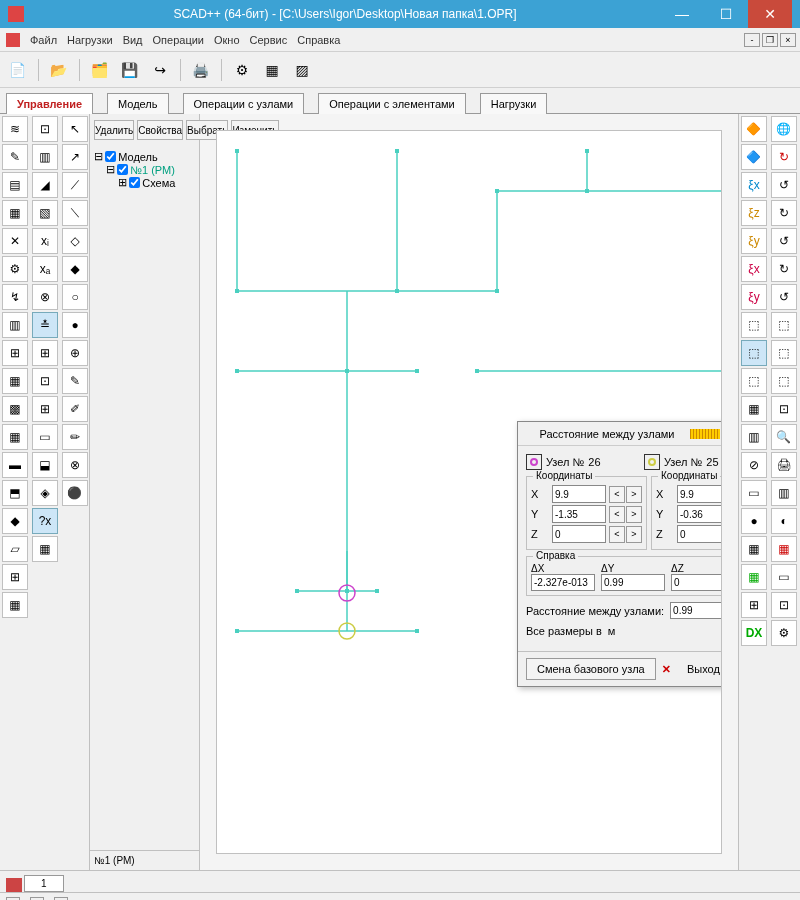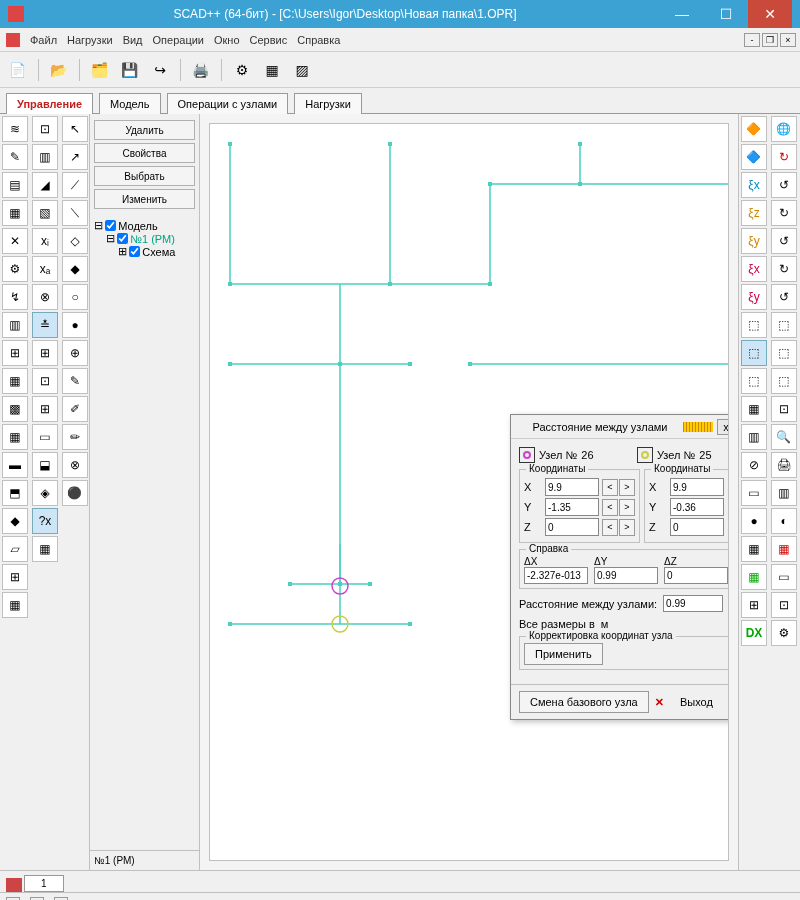--- a/index.html
+++ b/index.html
@@ -11,39 +11,39 @@
 .winbtns div { width: 44px; height: 28px; display: flex; align-items: center; justify-content: center; color: #fff; font-size: 14px; }
 .winbtns .close { background: #c94a3b; }
 .menubar { background: #f0f0f0; height: 24px; display: flex; align-items: center; padding: 0 6px; gap: 10px; border-bottom: 1px solid #d0d0d0; position: relative; }
 .menubar span { color: #333; cursor: default; }
 .menubar .mdi { position: absolute; right: 4px; display: flex; gap: 2px; }
 .menubar .mdi div { width: 16px; height: 14px; border: 1px solid #999; font-size: 9px; display:flex; align-items:center; justify-content:center; }
 .toolbar1 { background: #f0f0f0; height: 36px; display: flex; align-items: center; padding: 0 6px; gap: 6px; border-bottom: 1px solid #d0d0d0; }
 .tbtn { width: 24px; height: 24px; display: flex; align-items: center; justify-content: center; border: 1px solid transparent; font-size: 14px; }
 .sep { width: 1px; height: 22px; background: #c0c0c0; margin: 0 2px; }
 .tabbar { background: #f0f0f0; height: 26px; display: flex; align-items: flex-end; padding: 0 6px; border-bottom: 1px solid #999; }
-.tab { padding: 4px 10px; border: 1px solid #999; border-bottom: none; background: #f8f8f8; margin-right: 6px; position: relative; top: 1px; }
+.tab { padding: 4px 10px; border: 1px solid #999; border-bottom: none; background: #f8f8f8; margin-right: 14px; position: relative; top: 1px; }
 .tab.active { background: #fff; color: #c02020; font-weight: bold; }
 .workarea { display: flex; height: 756px; }
 .leftpanel { width: 90px; background: #f0f0f0; display: flex; flex-direction: row; border-right: 1px solid #c0c0c0; }
 .toolcol { width: 30px; display: flex; flex-direction: column; padding: 2px; gap: 2px; }
 .toolcol .tbtn { width: 26px; height: 26px; border: 1px solid #c0c0c0; background: #fff; font-size: 12px; }
 .toolcol .tbtn.on { background: #cde6f7; border-color: #7ab; }
 .centerarea { flex: 1; display: flex; background: #f4f4f4; }
 .treepane { width: 110px; background: #f0f0f0; border-right: 1px solid #c0c0c0; display: flex; flex-direction: column; }
-.treebtns { padding: 6px 4px; display: flex; flex-direction: column; gap: 3px; }
+.treebtns { padding: 6px 4px; display: flex; gap: 3px; }
 .treebtns button { height: 20px; background: #f4f4f4; border: 1px solid #b0b0b0; font-size: 10px; }
 .tree { flex: 1; padding: 4px; font-size: 10px; background: #f0f0f0; }
 .tree .row { display: flex; align-items: center; gap: 2px; white-space: nowrap; }
 .tree .row input { width: 11px; height: 11px; }
 .tree .ind1 { padding-left: 12px; }
 .tree .ind2 { padding-left: 24px; }
 .tree .pm { color: #00a080; }
 .treefoot { padding: 4px; font-size: 10px; border-top: 1px solid #c0c0c0; }
-.canvas-wrap { flex: 1; background: #fff; position: relative; border: 1px solid #c0c0c0; margin: 9px; overflow: hidden; }
+.canvas-wrap { flex: 1; background: #fff; position: relative; border: 1px solid #c0c0c0; margin: 16px; overflow: hidden; }
 .canvas-wrap svg { position: absolute; top: 0; left: 0; }
 .rightpanel { width: 62px; background: #f0f0f0; display: flex; flex-direction: row; border-left: 1px solid #c0c0c0; }
 .dialog { position: absolute; left: 300px; top: 290px; width: 232px; background: #f0f0f0; border: 1px solid #888; box-shadow: 2px 2px 6px rgba(0,0,0,.25); }
 .dlgtitle { height: 24px; background: #f0f0f0; display: flex; align-items: center; padding: 0 6px; border-bottom: 1px solid #ccc; }
 .dlgtitle span { flex: 1; text-align: center; font-size: 11px; }
 .dlgtitle .ruler { width: 30px; height: 10px; background: repeating-linear-gradient(90deg,#c80,#c80 1px,#fc0 1px,#fc0 3px); }
 .dlgtitle .x { width: 18px; height: 16px; border: 1px solid #999; background: #e8e8e8; text-align: center; line-height: 14px; margin-left: 4px; }
 .dlgbody { padding: 8px; }
 .noderow { display: flex; gap: 22px; margin-bottom: 6px; }
 .nodebox { flex: 1; display: flex; align-items: center; gap: 4px; }
@@ -117,20 +117,21 @@
   <div class="sep"></div>
   <div class="tbtn">⚙</div>
   <div class="tbtn">▦</div>
   <div class="tbtn">▨</div>
 </div>
 
 <div class="tabbar">
   <div class="tab active">Управление</div>
   <div class="tab">Модель</div>
   <div class="tab">Операции с узлами</div>
+  <div class="tab">Операции с элементами</div>
   <div class="tab">Нагрузки</div>
 </div>
 
 <div class="workarea">
   <div class="leftpanel">
     <div class="toolcol">
       <div class="tbtn">≋</div>
       <div class="tbtn">✎</div>
       <div class="tbtn">▤</div>
       <div class="tbtn">▦</div>
@@ -334,24 +335,20 @@
           </div>
 
           <div class="distrow">
             <span>Расстояние между узлами:</span>
             <input readonly="" value="0.99" style="">
           </div>
           <div class="distrow">
             <span>Все размеры в</span>
             <span>м</span>
           </div>
-          <div class="grp">
-            <div class="lbl">Корректировка координат узла</div>
-            <button class="dlgbtn">Применить</button>
-          </div>
         </div>
         <div class="dlgfoot">
           <button class="dlgbtn">Смена базового узла</button>
           <span class="xicon">✕</span>
           <button class="dlgbtn" style="border:none;background:none">Выход</button>
         </div>
       </div>
     </div>
   </div>
 

